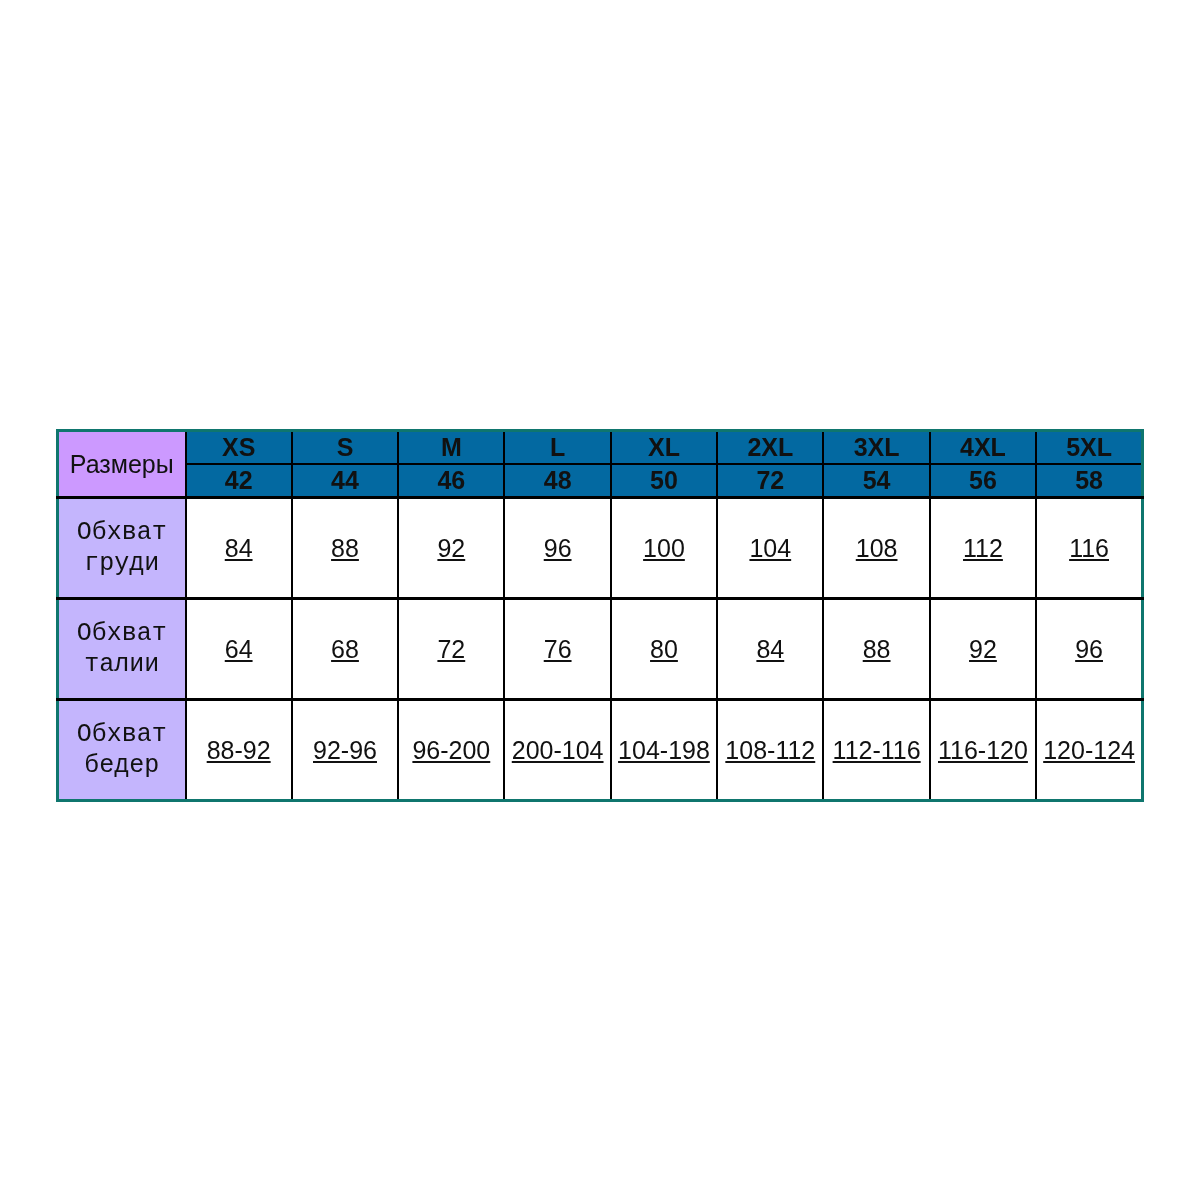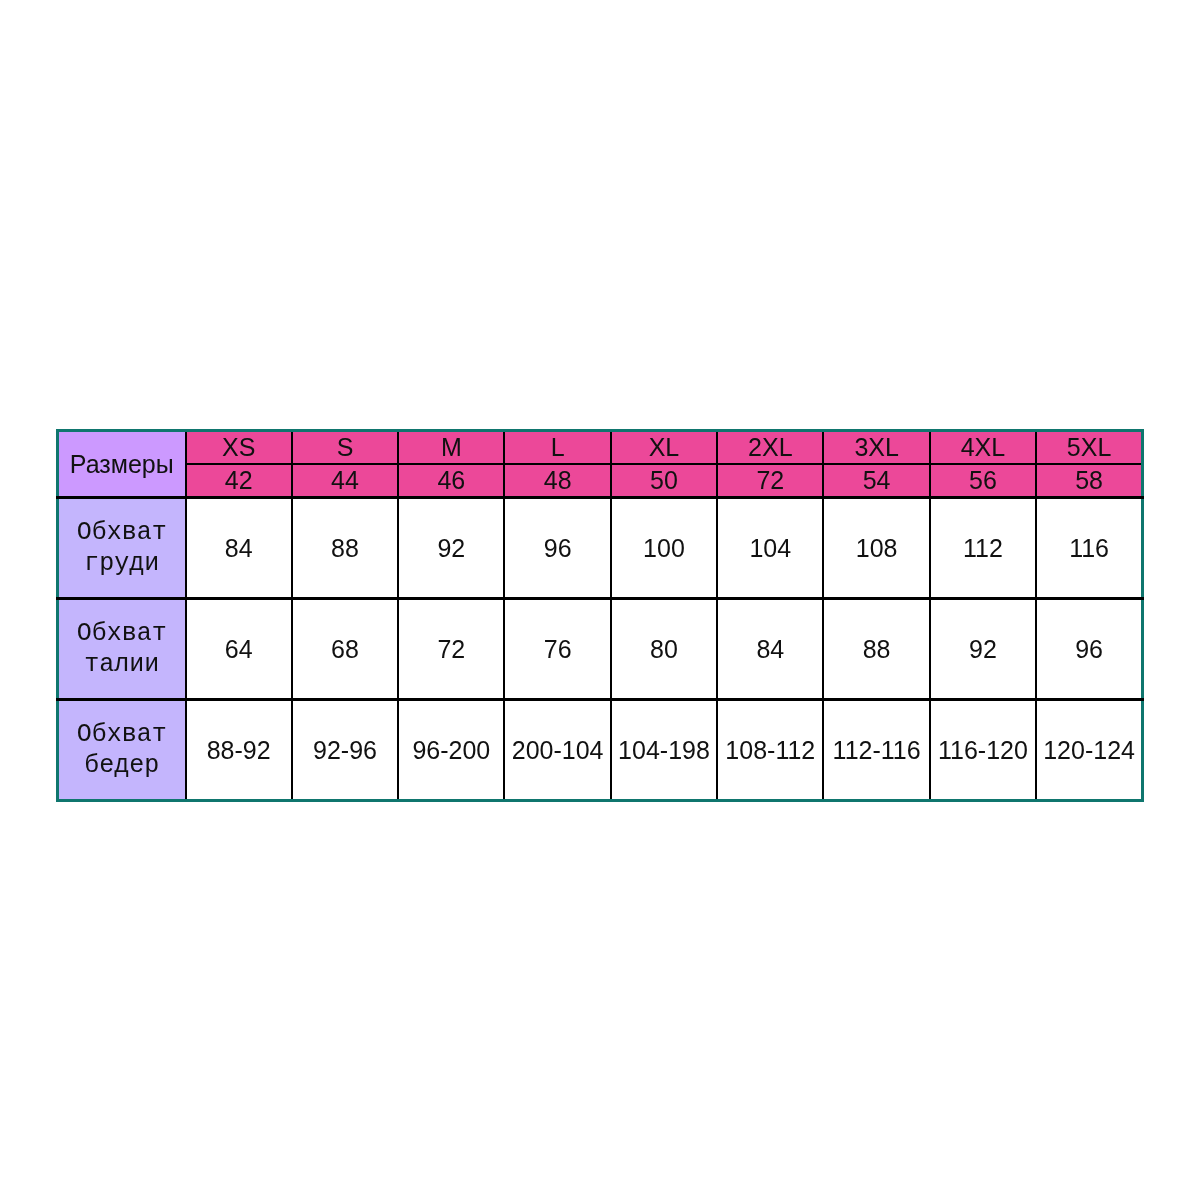--- a/index.html
+++ b/index.html
@@ -34,29 +34,31 @@
     vertical-align: middle;
     padding: 0 2px;
     overflow: hidden;
   }
   tr.hdr-row td { height: 31px; }
   tr.body-row td { height: 98px; border-top-width: 3px; }
   td.corner {
     background: #cc99ff;
   }
   td.size-hdr {
-    background: #ec4899;
+    background: #0369a1;
+    font-weight: bold;
   }
   td.row-label {
     background: #c4b5fd;
     line-height: 1.25;
     font-family: Liberation Mono, monospace;
   }
   td.val {
     background: #ffffff;
+    text-decoration: underline;
   }
 </style>
 </head>
 <body>
 
 <div class="stage">
   <table class="size-chart">
     <colgroup>
       <col style="width:128px">
       <col>

